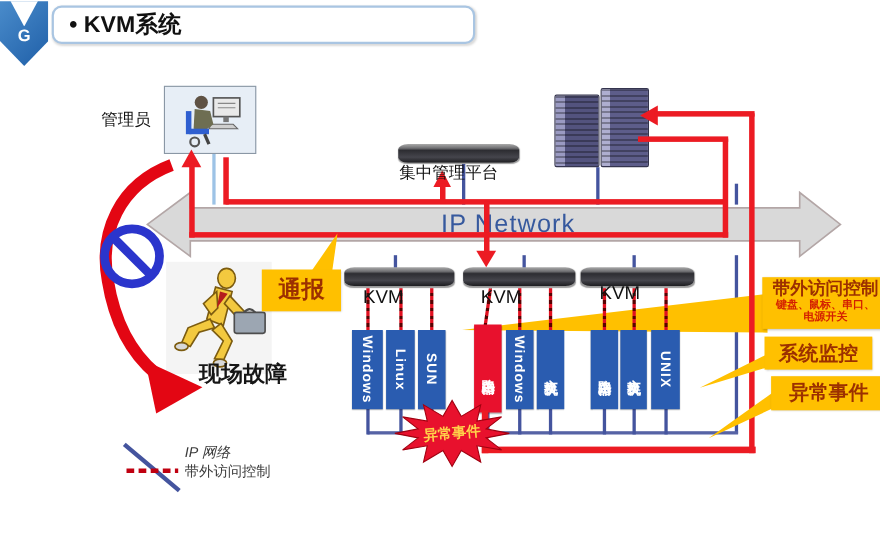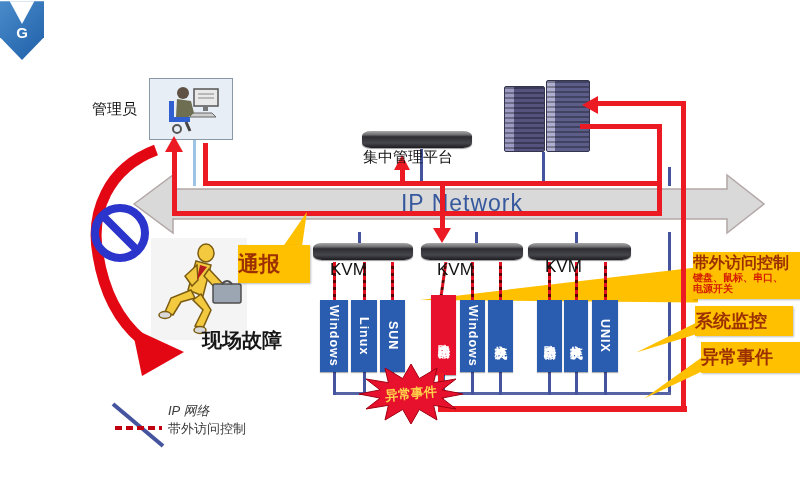--- a/index.html
+++ b/index.html
@@ -57,33 +57,33 @@
 
   
   .bar{top:300px;height:72px;background:#2a5cb0;z-index:3;display:flex;
     align-items:center;justify-content:center;box-shadow:0 1px 1px rgba(0,0,0,.3);}
   .bar span{writing-mode:vertical-rl;text-orientation:mixed;color:#fff;
     font-weight:bold;font-size:12.5px;letter-spacing:1px;white-space:nowrap;}
   .bar.red{top:295px;height:80px;background:#e8112d;}
   .bar-stub{width:3px;top:371px;height:24px;background:#44549e;z-index:1;}
 
   
-  .callout{background:#ffc000;z-index:5;text-align:left;color:#9c3000;font-weight:bold;
+  .callout{background:#ffc000;z-index:5;text-align:center;color:#9c3000;font-weight:bold;
     box-shadow:1px 1px 2px rgba(0,0,0,.25);}
   .tail{background:#ffc000;z-index:5;}
   .beam{left:420px;top:264px;width:278px;height:40px;background:#ffc000;z-index:2;
     clip-path:polygon(0% 90%,100% 8%,100% 96%);}
   .oob-sub{font-size:10px;line-height:11px;color:#d42000;font-weight:bold;}
 
   
   .admin-box{left:149px;top:78px;width:84px;height:62px;background:#e7eef6;
     border:1px solid #8a97a5;z-index:3;}
   .runner-box{left:151px;top:238px;width:96px;height:102px;background:#f4f4f4;z-index:3;}
 
-  .onsite{left:160px;top:329px;width:122px;z-index:6;text-align:right;
+  .onsite{left:160px;top:329px;width:122px;z-index:6;text-align:center;
     font-size:20px;font-weight:600;color:#161616;line-height:22px;}
   .onsite span{display:block;}
 
   .legend-lbl{font-size:13px;color:#3a3a3a;z-index:6;}
 
   .star-text{left:369px;top:385px;width:84px;z-index:7;text-align:center;
     font-size:13px;font-weight:bold;color:#ffd24a;transform:rotate(-5deg);}
 
   svg{display:block;}
   .layer{position:absolute;left:0;top:0;pointer-events:none;}
@@ -268,14 +268,15 @@
     <line x1="113" y1="404" x2="163" y2="446" stroke="#44549e" stroke-width="4"></line>
     <line x1="115" y1="428" x2="162" y2="428" stroke="#c00010" stroke-width="4" stroke-dasharray="7 4"></line>
   </svg>
   <div class="abs legend-lbl" style="left:168px;top:402px;font-style:italic;">IP 网络</div>
   <div class="abs legend-lbl" style="left:168px;top:420px;">带外访问控制</div>
 
   <div class="abs g-badge">
     <div class="notch"></div>
     <div class="g">G</div>
   </div>
+  <div class="abs title-box">• KVM系统</div>
 
 </div>
 
 </body></html>

